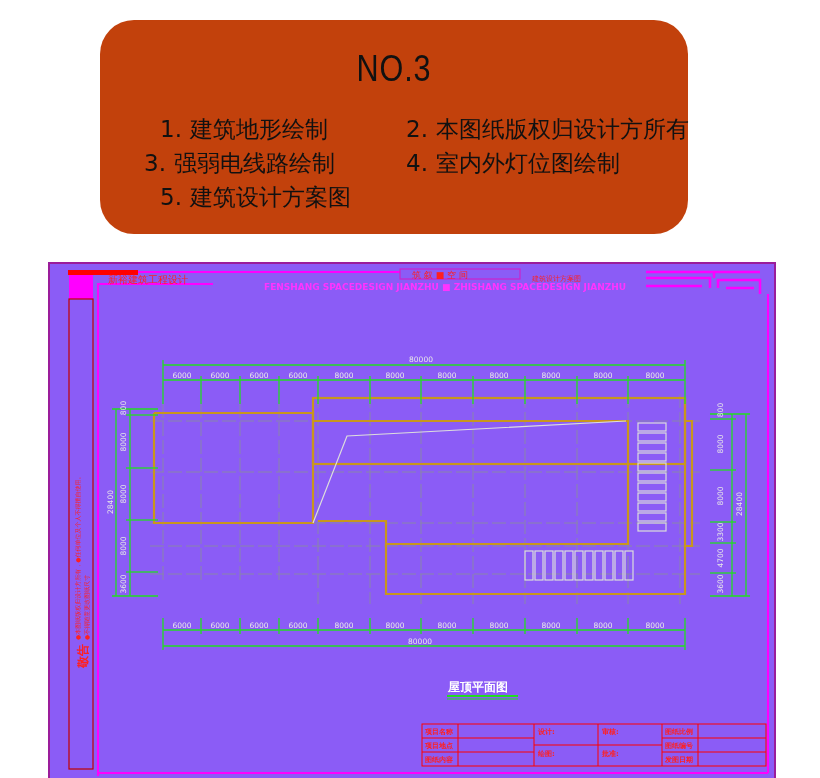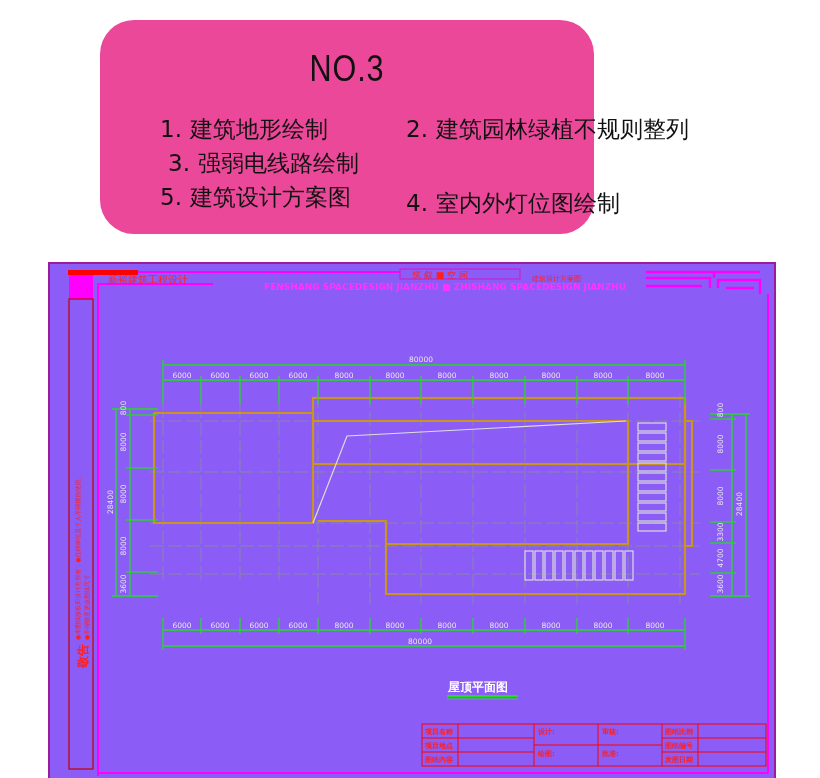--- a/index.html
+++ b/index.html
@@ -1,32 +1,32 @@
 <!DOCTYPE html>
 <html><head>
 <meta charset="utf-8">
 <style>
   html, body { margin:0; padding:0; background:#ffffff; }
   body { width:820px; height:778px; position:relative; overflow:hidden; font-family:"DejaVu Sans", sans-serif; }
-  .card { position:absolute; left:100px; top:20px; width:494px; height:214px; background:#ec4899; border-radius:34px; }
+  .card { position:absolute; left:100px; top:20px; width:588px; height:214px; background:#c2410c; border-radius:34px; }
   .card-title { position:absolute; left:0; width:100%; top:28px; text-align:center; font-family:"Liberation Sans Narrow","Liberation Sans", sans-serif; font-size:36px; color:#111; letter-spacing:1px; transform:scaleX(0.85); }
   .item { position:absolute; font-size:23px; color:#111; white-space:nowrap; }
   .item .num { margin-right:8px; }
   .cad { position:absolute; left:48px; top:262px; width:728px; height:644px; background:#8b5cf6; border:2px solid #9b1d9b; box-sizing:border-box; overflow:hidden; }
   svg text { font-family:"DejaVu Sans", sans-serif; }
 </style>
 </head>
 <body>
 
 <div class="card">
   <div class="card-title">NO.3</div>
   <div class="item" style="left:60px;top:94px;"><span class="num">1.</span><span>建筑地形绘制</span></div>
-  <div class="item" style="left:306px;top:94px;"><span class="num">2.</span><span>建筑园林绿植不规则整列</span></div>
-  <div class="item" style="left:68px;top:128px;"><span class="num">3.</span><span>强弱电线路绘制</span></div>
-  <div class="item" style="left:306px;top:128px;margin-top:40px;"><span class="num">4.</span><span>室内外灯位图绘制</span></div>
+  <div class="item" style="left:306px;top:94px;"><span class="num">2.</span><span>本图纸版权归设计方所有</span></div>
+  <div class="item" style="left:44px;top:128px;"><span class="num">3.</span><span>强弱电线路绘制</span></div>
+  <div class="item" style="left:306px;top:128px;"><span class="num">4.</span><span>室内外灯位图绘制</span></div>
   <div class="item" style="left:60px;top:162px;"><span class="num">5.</span><span>建筑设计方案图</span></div>
 </div>
 
 <div class="cad">
 <svg width="724" height="512" viewBox="0 0 724 512" xmlns="http://www.w3.org/2000/svg">
 
   <rect x="18" y="6" width="70" height="5" fill="#ff0000"></rect>
   <line x1="88" y1="8" x2="350" y2="8" stroke="#ff00ff" stroke-width="2"></line>
   <rect x="19" y="11" width="24" height="24" fill="#ff00ff"></rect>
   <rect x="19" y="35" width="24" height="470" fill="none" stroke="#c00000" stroke-width="1.2"></rect>

